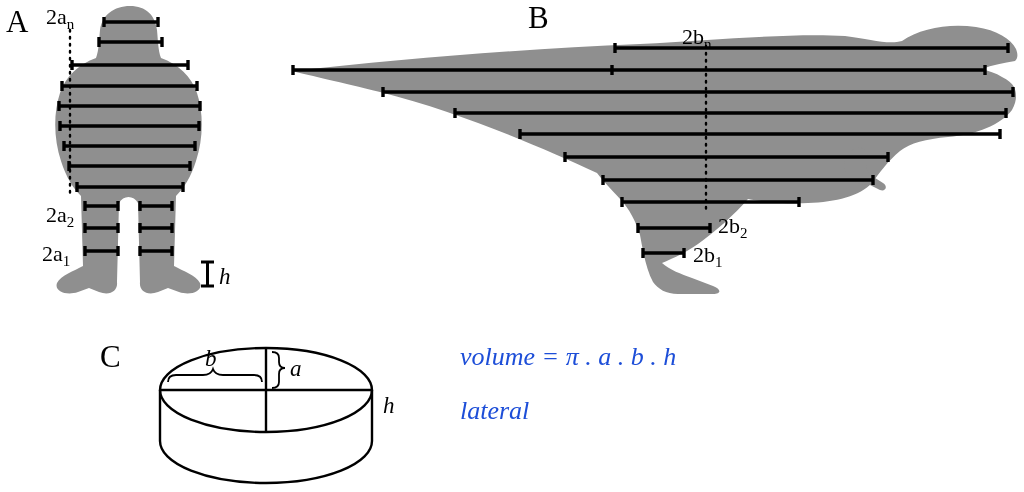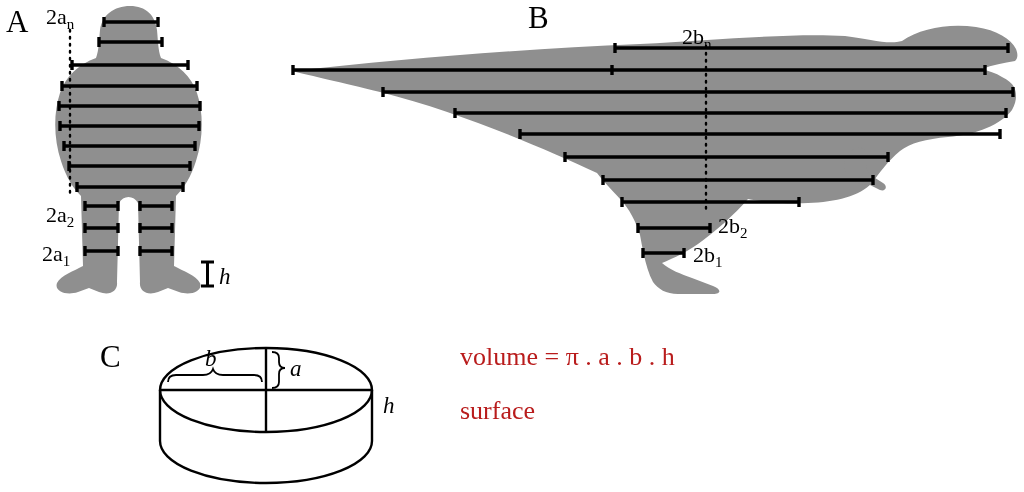--- a/index.html
+++ b/index.html
@@ -10,23 +10,24 @@
     font-family:"Liberation Serif","DejaVu Serif",serif;
     overflow:hidden;
   }
   svg{position:absolute;left:0;top:0;}
   .panel-letter{font-size:31px;fill:#000;}
   .slice-label{font-size:22px;fill:#000;}
   .sub{font-size:15px;}
   .var-label{font-size:23px;font-style:italic;fill:#000;}
   .formula{
     position:absolute;
-    font-size:26px;color:#b91c1c;
+    font-size:26px;color:#1d4ed8;
     white-space:nowrap;
     font-family:"Liberation Serif","DejaVu Serif",serif;
+    font-style:italic;
   }
   .radicand{border-top:1.8px solid #000;padding:0 2px;}
   .sqrt-sym{display:inline-block;margin-right:-2px;}
 </style>
 </head>
 <body>
 
 <div class="canvas">
 
 <svg width="1024" height="492" viewBox="0 0 1024 492">
@@ -121,16 +122,16 @@
   <text class="var-label" x="205" y="366">b</text>
   <text class="var-label" x="290" y="376">a</text>
   <text class="var-label" x="383" y="413">h</text>
 
 </svg>
 
 <div class="formula" style="left:460px;top:342px">
   <span>volume = π . a . b . h</span>
 </div>
 
-<div class="formula" style="left:460px;top:396px">surface</div>
+<div class="formula" style="left:460px;top:396px">lateral</div>
 
 
 </div>
 
 </body></html>

